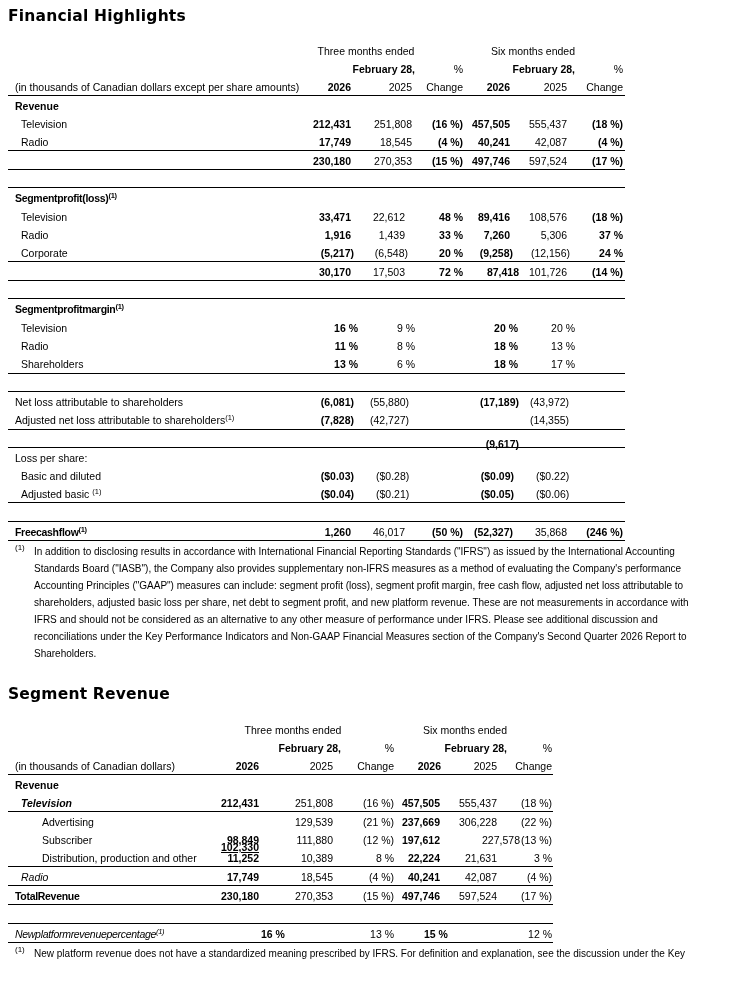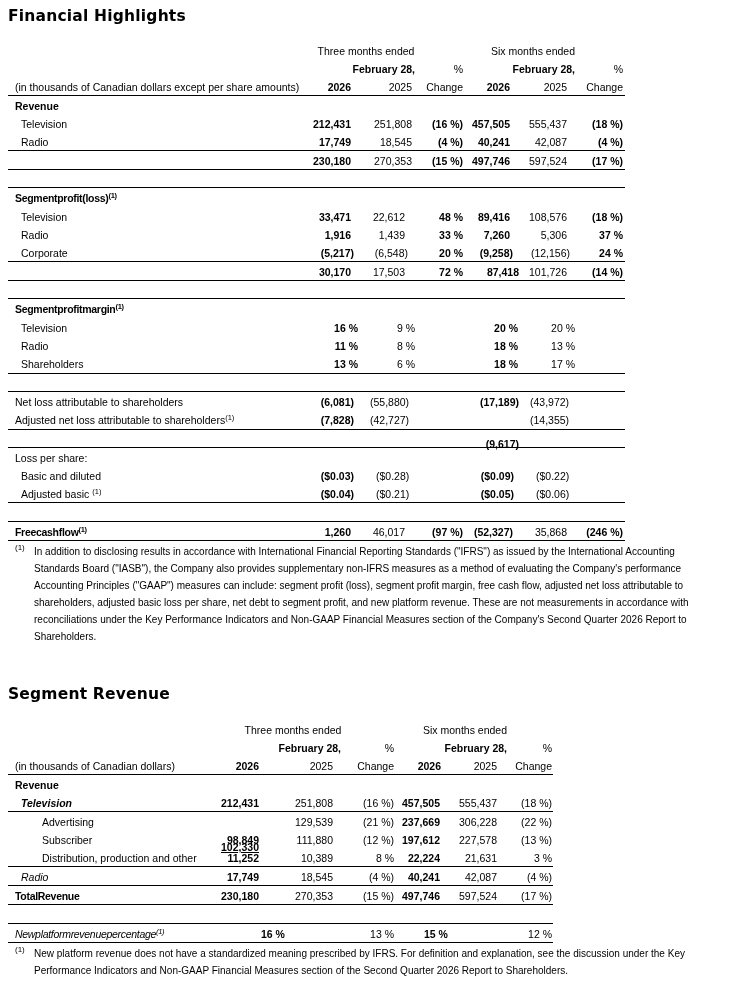--- a/index.html
+++ b/index.html
@@ -173,33 +173,34 @@
   <div class="cell b" style="left:460px;width:54px;top:488px;">($0.05)</div>
   <div class="t" style="left:536px;top:488px;">($0.06)</div>
 </div>
 <div class="rule" style="left:8px;width:617px;top:502px;"></div>
 
 <div class="rule" style="left:8px;width:617px;top:521px;"></div>
 <div>
   <div class="t b" style="left:15px;top:526px;letter-spacing:-0.3px;"><span>Freecashflow</span><sup>(1)</sup></div>
   <div class="cell b" style="left:300px;width:51px;top:526px;">1,260</div>
   <div class="cell" style="left:360px;width:45px;top:526px;">46,017</div>
-  <div class="cell b" style="left:415px;width:48px;top:526px;">(97 %)</div>
+  <div class="cell b" style="left:415px;width:48px;top:526px;">(50 %)</div>
   <div class="cell b" style="left:460px;width:53px;top:526px;">(52,327)</div>
   <div class="cell" style="left:515px;width:52px;top:526px;">35,868</div>
   <div class="cell b" style="left:575px;width:48px;top:526px;">(246 %)</div>
 </div>
 <div class="rule" style="left:8px;width:617px;top:540px;"></div>
 
 <div class="fn-mark" style="left:15px;top:543px;">(1)</div>
 <div class="fn-text" style="left:34px;top:543px;">
   <div>In addition to disclosing results in accordance with International Financial Reporting Standards ("IFRS") as issued by the International Accounting</div>
   <div>Standards Board ("IASB"), the Company also provides supplementary non-IFRS measures as a method of evaluating the Company's performance</div>
   <div>Accounting Principles ("GAAP") measures can include: segment profit (loss), segment profit margin, free cash flow, adjusted net loss attributable to</div>
   <div>shareholders, adjusted basic loss per share, net debt to segment profit, and new platform revenue. These are not measurements in accordance with</div>
+  <div>IFRS and should not be considered as an alternative to any other measure of performance under IFRS. Please see additional discussion and</div>
   <div>reconciliations under the Key Performance Indicators and Non-GAAP Financial Measures section of the Company's Second Quarter 2026 Report to</div>
   <div>Shareholders.</div>
 </div>
 
 <div class="h1" style="top:685px;">Segment Revenue</div>
 
 <div class="t c" style="left:232px;width:122px;top:724px;">Three months ended</div>
 <div class="t c" style="left:410px;width:110px;top:724px;">Six months ended</div>
 <div class="t r b" style="left:255px;width:86px;top:742px;">February 28,</div>
 <div class="t r" style="left:350px;width:44px;top:742px;">%</div>
@@ -235,21 +236,21 @@
   <div class="cell b" style="left:390px;width:50px;top:816px;">237,669</div>
   <div class="cell" style="left:440px;width:57px;top:816px;">306,228</div>
   <div class="cell" style="left:500px;width:52px;top:816px;">(22 %)</div>
 </div>
 <div>
   <div class="t" style="left:42px;top:834px;">Subscriber</div>
   <div class="cell b" style="left:200px;width:59px;top:834px;">98,849</div>
   <div class="cell" style="left:270px;width:63px;top:834px;">111,880</div>
   <div class="cell" style="left:340px;width:54px;top:834px;">(12 %)</div>
   <div class="cell b" style="left:390px;width:50px;top:834px;">197,612</div>
-  <div class="cell" style="left:440px;width:57px;top:834px;">227,578</div>
+  <div class="cell" style="left:440px;width:57px;top:834px;padding-left:23px;">227,578</div>
   <div class="cell" style="left:500px;width:52px;top:834px;text-align:right;">(13 %)</div>
 </div>
 <div>
   <div class="t" style="left:42px;top:852px;">Distribution, production and other</div>
   <div class="cell b" style="left:200px;width:59px;top:852px;">11,252</div>
   <div class="cell" style="left:270px;width:63px;top:852px;">10,389</div>
   <div class="cell" style="left:340px;width:54px;top:852px;">8 %</div>
   <div class="cell b" style="left:390px;width:50px;top:852px;">22,224</div>
   <div class="cell" style="left:440px;width:57px;top:852px;">21,631</div>
   <div class="cell" style="left:500px;width:52px;top:852px;">3 %</div>
@@ -284,14 +285,13 @@
   <div class="t b" style="left:261px;top:928px;">16 %</div>
   <div class="cell" style="left:340px;width:54px;top:928px;">13 %</div>
   <div class="t b" style="left:424px;top:928px;">15 %</div>
   <div class="cell" style="left:500px;width:52px;top:928px;">12 %</div>
 </div>
 <div class="rule" style="left:8px;width:545px;top:942px;"></div>
 
 <div class="fn-mark" style="left:15px;top:945px;">(1)</div>
 <div class="fn-text" style="left:34px;top:945px;">
   <div>New platform revenue does not have a standardized meaning prescribed by IFRS. For definition and explanation, see the discussion under the Key</div>
-  <div>Performance Indicators and Non-GAAP Financial Measures section of the Second Quarter 2026 Report to Shareholders.</div>
 </div>
 
 </body></html>

